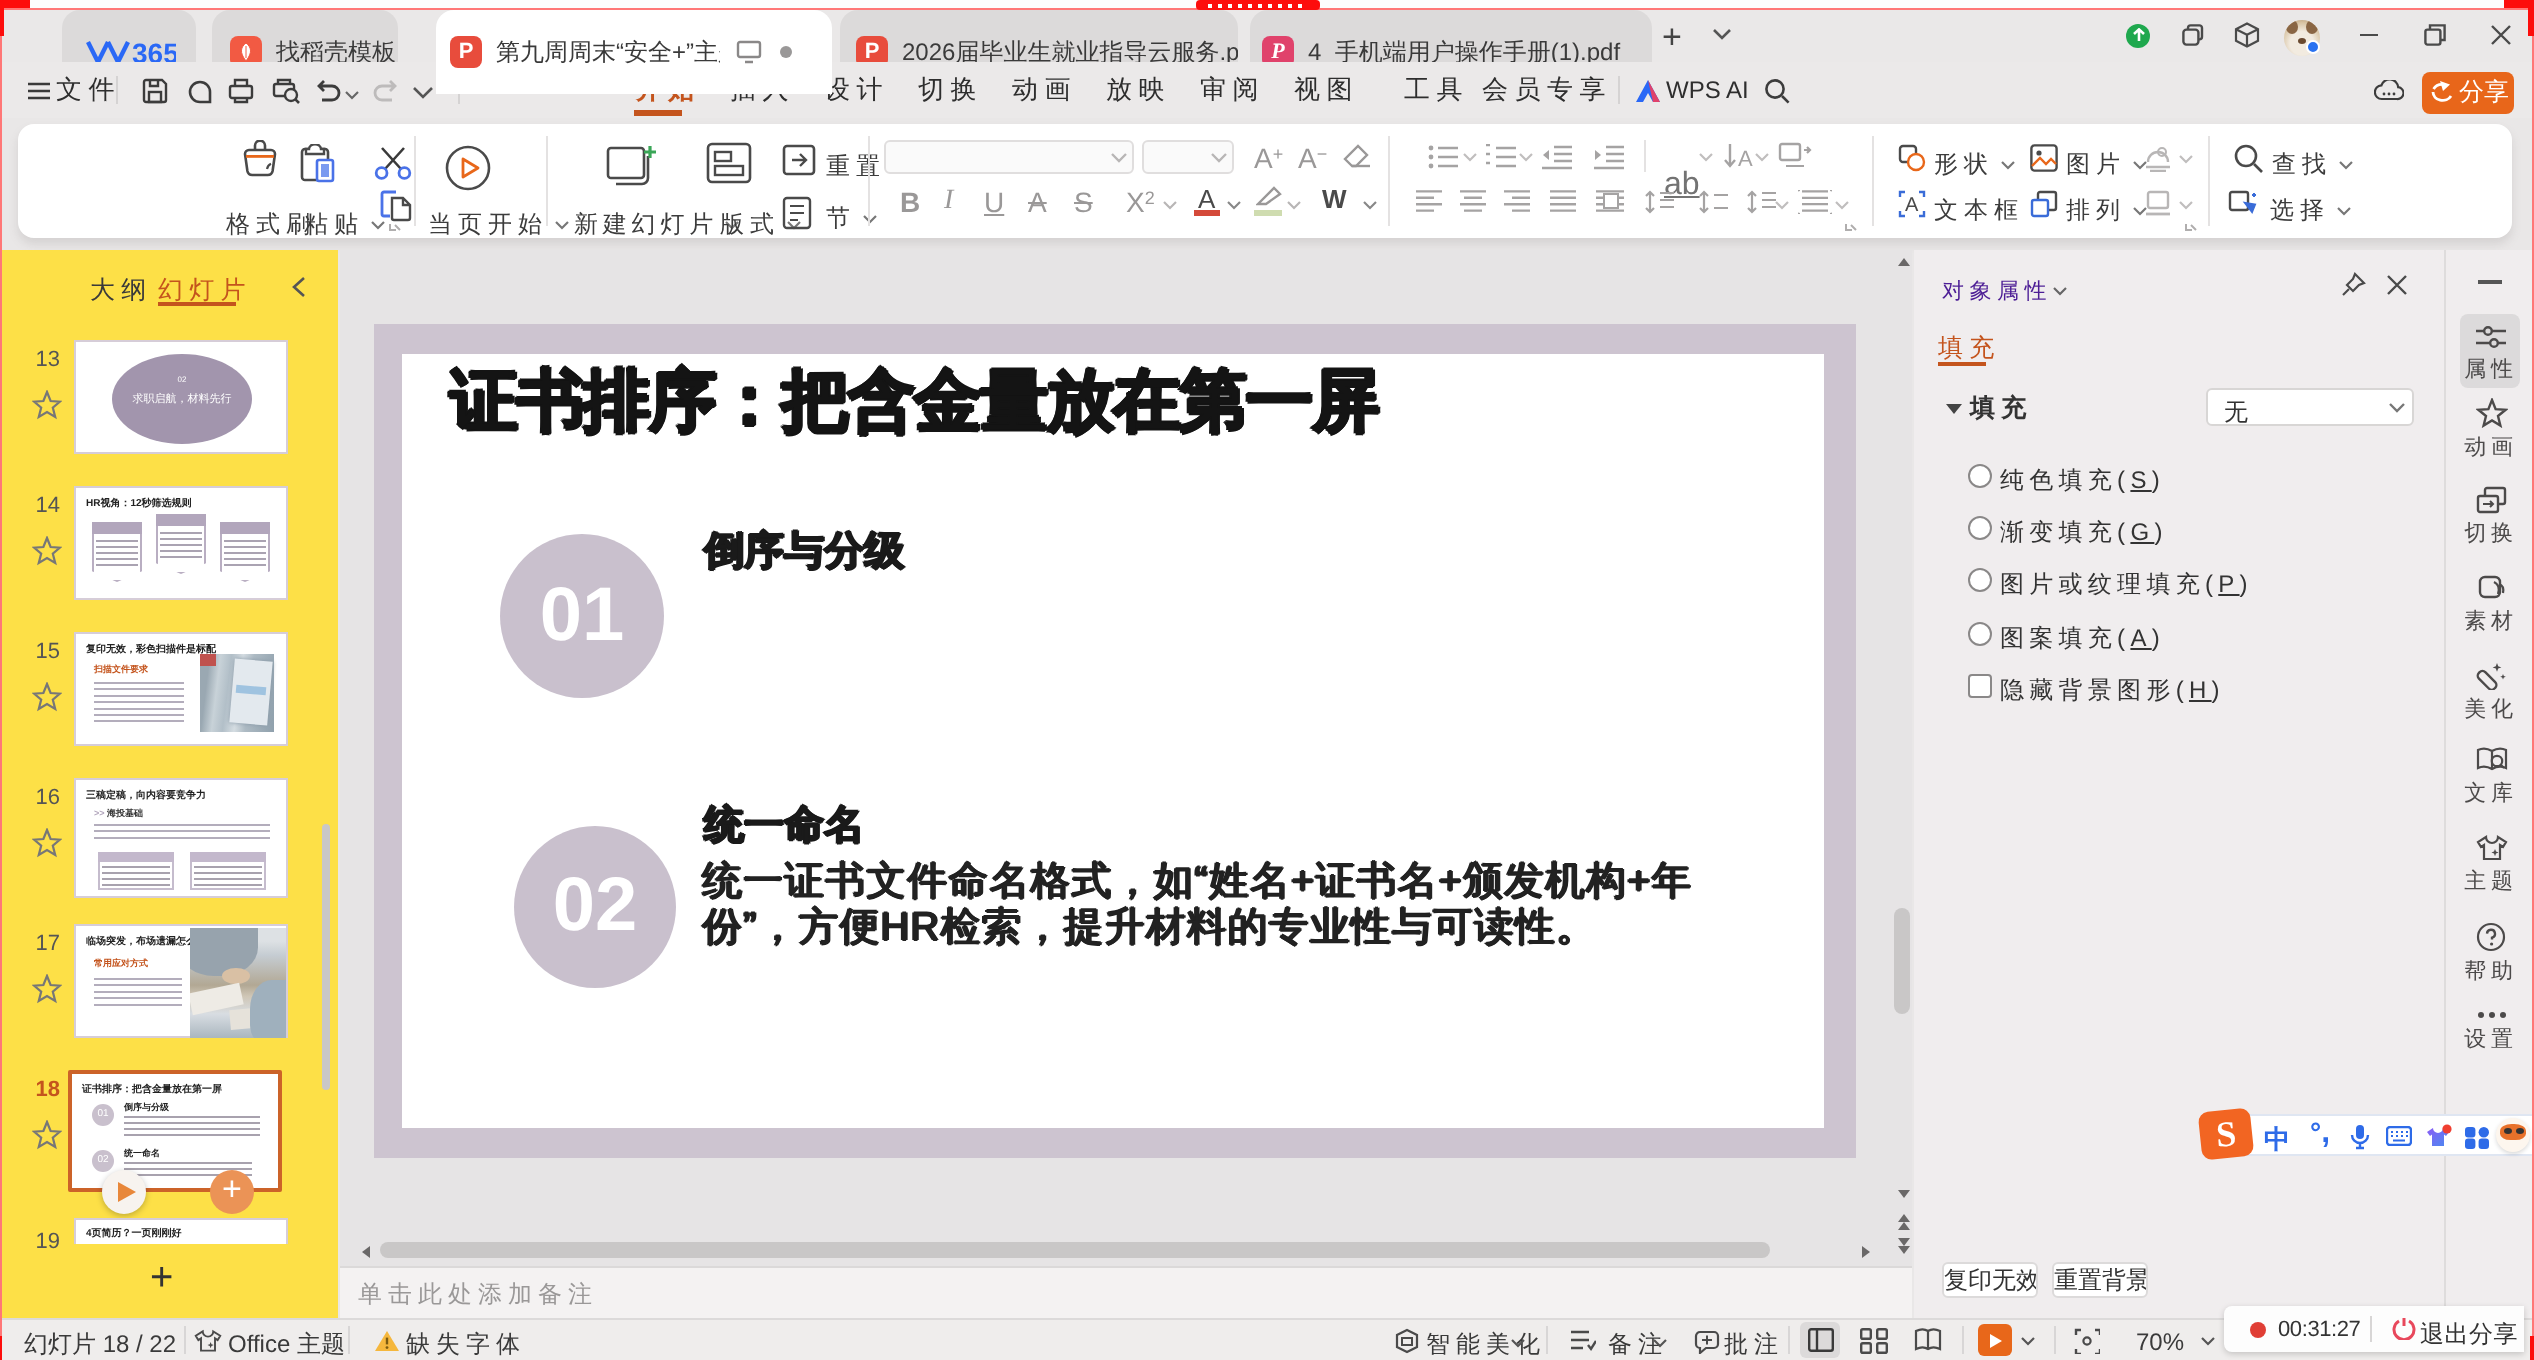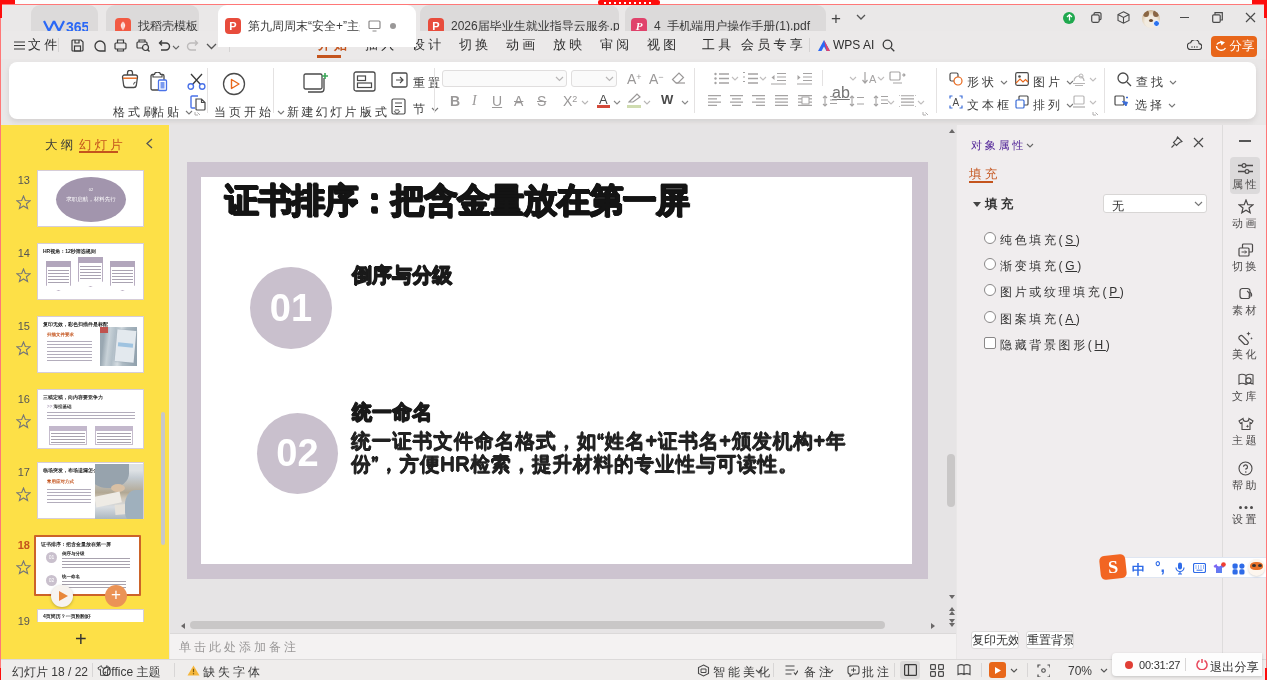--- a/index.html
+++ b/index.html
@@ -678,21 +678,21 @@
         <circle cx="13.5" cy="2.5" r="1.5" fill="#4c4a4a"></circle>
       </svg>设置</div>
 </div>
 <div id="statusbar">
   <div class="abs" style="left:12px;top:4px;">幻灯片 18 / 22</div>
   <div class="ssep" style="left:92px;"></div>
   <svg class="abs" style="left:97px;top:4px;" width="14" height="13" viewBox="0 0 16 14">
       <path d="M5 1.5 L1 4 L2.5 6.5 L4 5.5 V12.5 H12 V5.5 L13.5 6.5 L15 4 L11 1.5 A3 3 0 0 1 5 1.5 Z" fill="none" stroke="#4a4a4a" stroke-width="1.1"></path>
       <path d="M9.5 7.5 l0.5 1.3 1.3 0.5 -1.3 0.5 -0.5 1.3 -0.5 -1.3 -1.3 -0.5 1.3 -0.5 Z" fill="#4a4a4a"></path>
     </svg>
-  <div class="abs" style="left:102px;top:4px;">Office 主题</div>
+  <div class="abs" style="left:114px;top:4px;">Office 主题</div>
   <div class="ssep" style="left:174px;"></div>
   <svg class="abs" style="left:187px;top:5px;" width="13" height="11" viewBox="0 0 13 11">
       <path d="M6.5 0.5 L12.5 10.5 H0.5 Z" fill="#f5b73d"></path>
       <path d="M6.5 3.8 V7.2" stroke="#7a5a10" stroke-width="1.2"></path>
       <circle cx="6.5" cy="8.8" r="0.7" fill="#7a5a10"></circle>
     </svg>
   <div class="abs ls" style="left:203px;top:4px;">缺失字体</div>
   <svg class="abs" style="left:697px;top:4px;" width="13" height="13" viewBox="0 0 13 13">
       <path d="M6.5 1 L11.5 3.5 V9.5 L6.5 12 L1.5 9.5 V3.5 Z" fill="none" stroke="#4a4a4a" stroke-width="1.1"></path>
       <path d="M4 5 h5 v3.5 h-5 Z" fill="none" stroke="#4a4a4a" stroke-width="1"></path>

